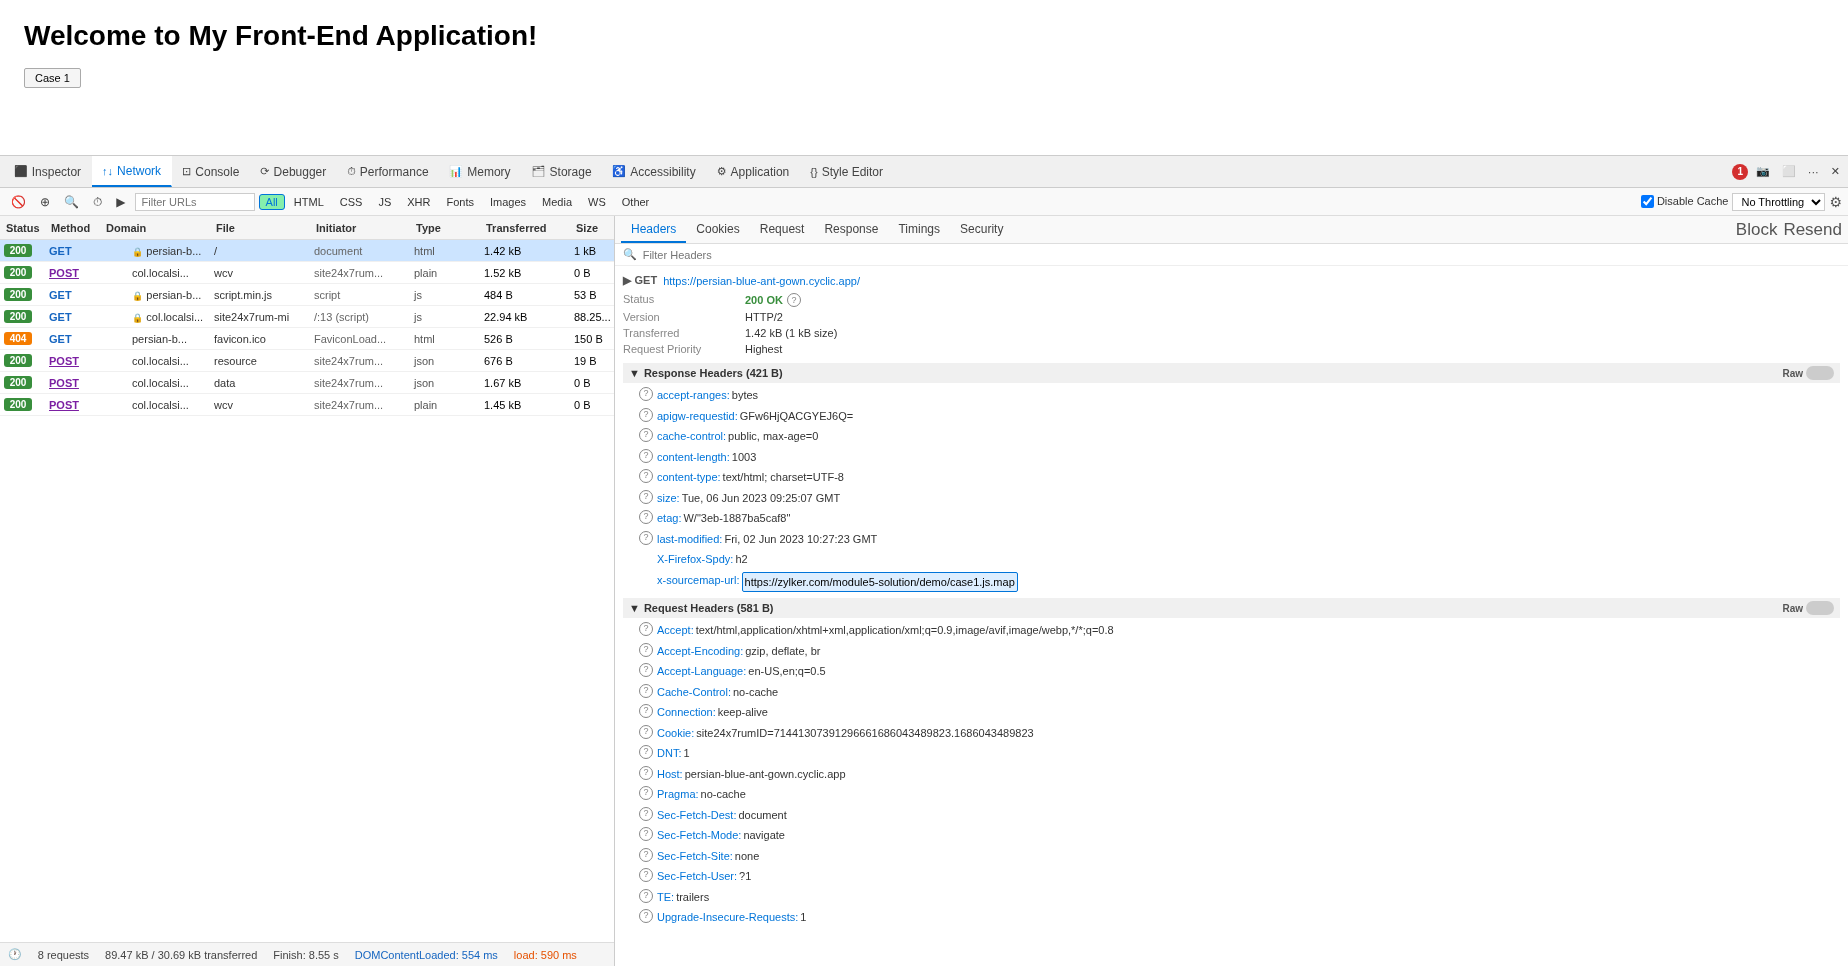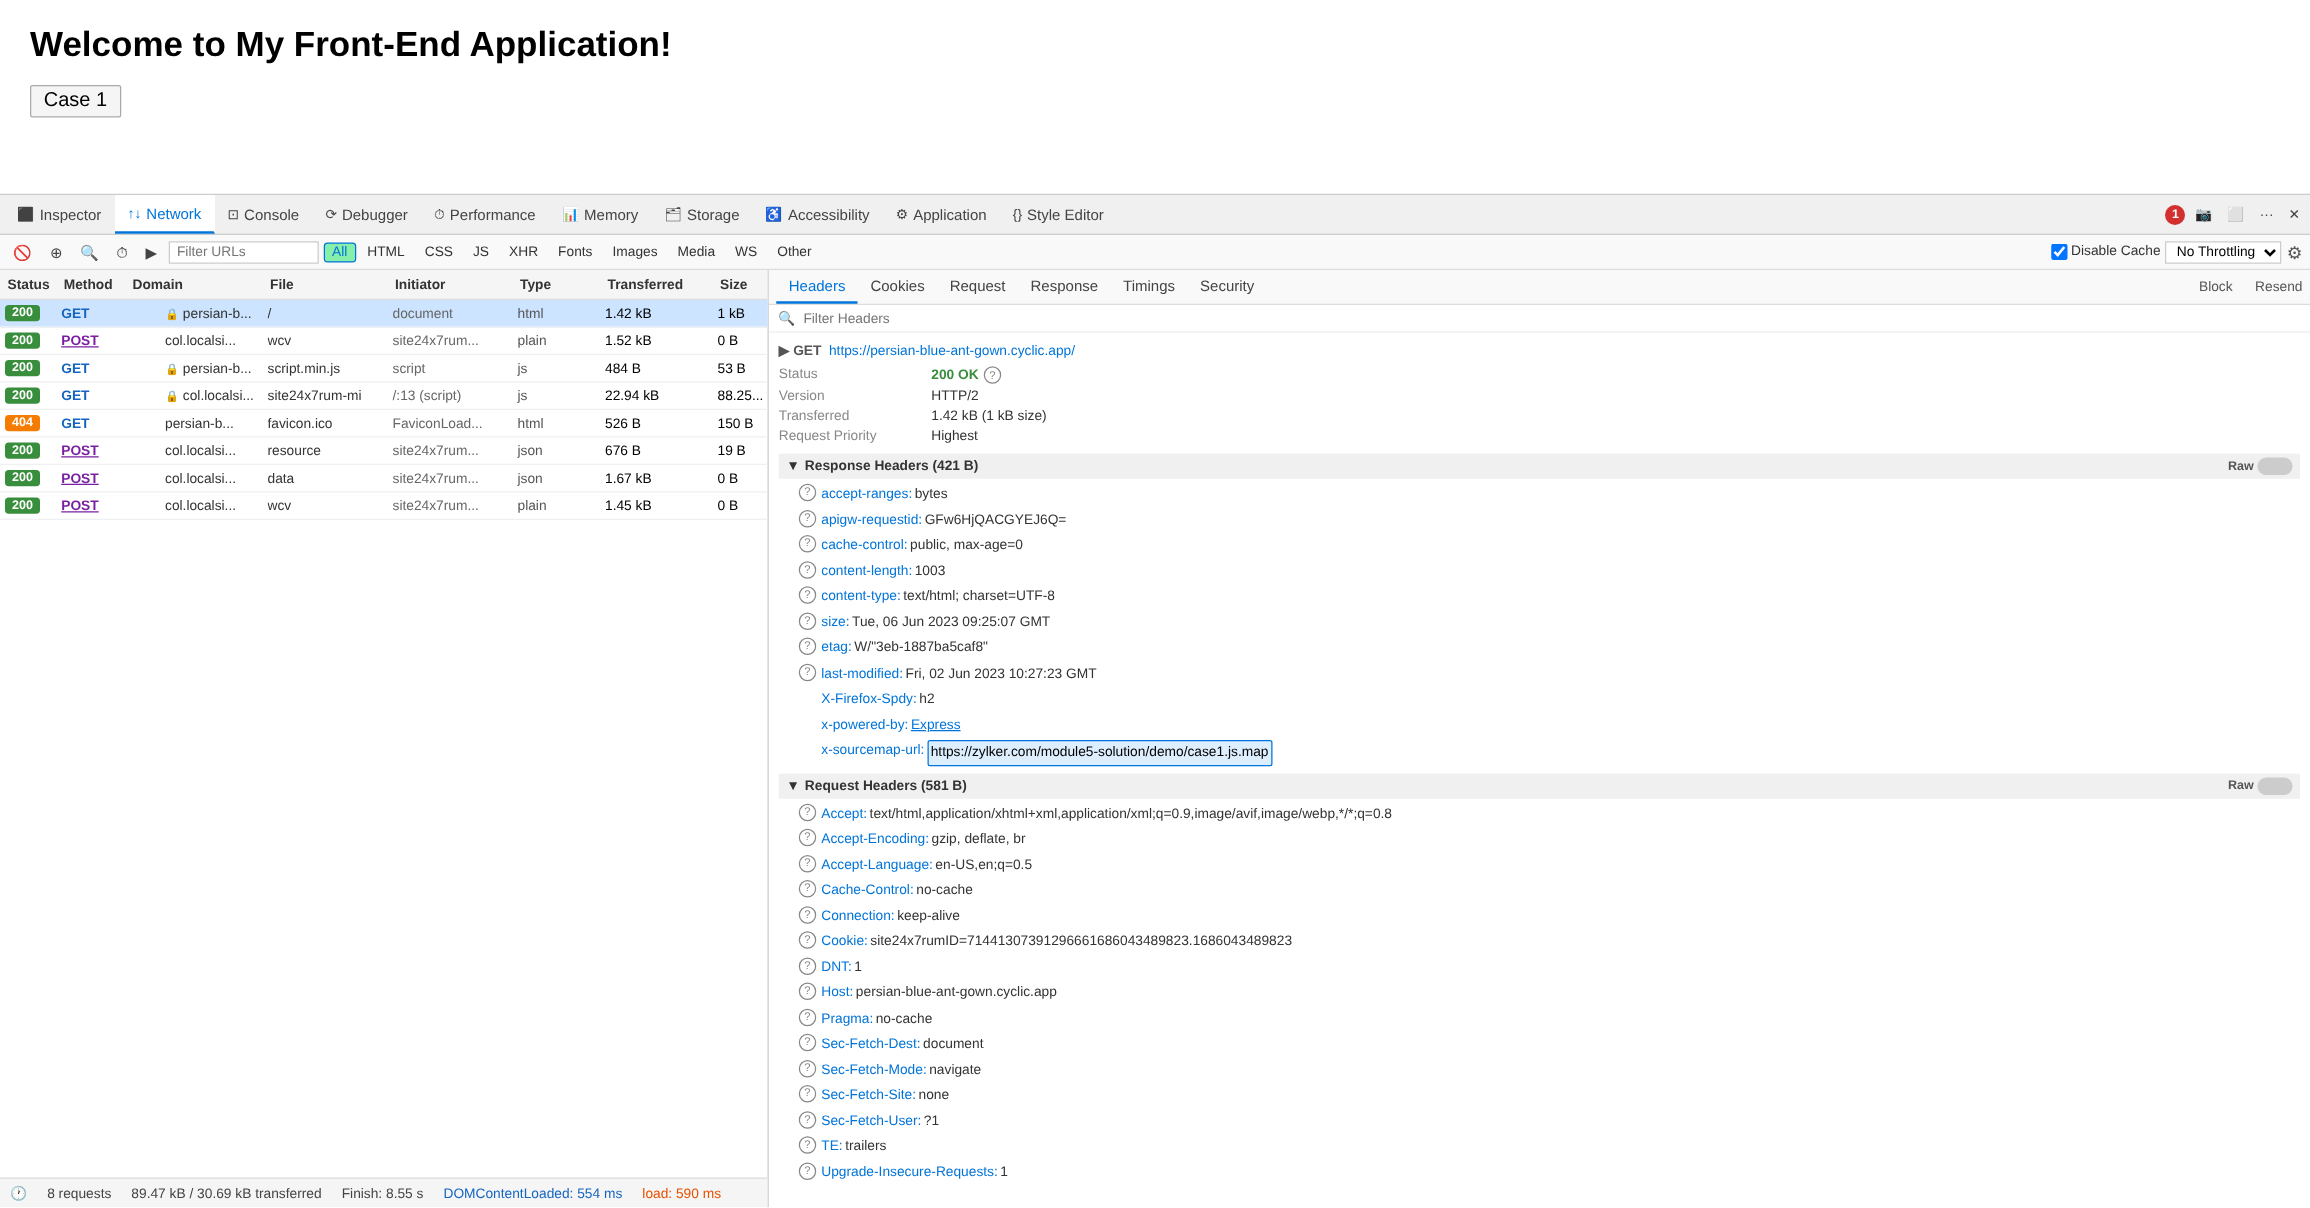--- a/index.html
+++ b/index.html
@@ -13,21 +13,21 @@
     }
     .page-title {
       font-size: 28px;
       font-weight: bold;
       margin-bottom: 16px;
     }
     .case-button {
       border: 1px solid #aaa;
       background: #f5f5f5;
       padding: 3px 10px;
-      font-size: 16px;
+      font-size: 11px;
       cursor: pointer;
       border-radius: 2px;
     }
 
     
     .devtools {
       position: absolute;
       top: 155px;
       left: 0;
       right: 0;
@@ -269,22 +269,22 @@
       color: #444;
       border-bottom: 2px solid transparent;
     }
     .detail-tab.active {
       color: #0074d9;
       border-bottom: 2px solid #0074d9;
     }
     .detail-toolbar-right {
       margin-left: auto;
       display: flex;
-      gap: 18px;
-      font-size: 11px;
+      gap: 6px;
+      font-size: 17px;
       color: #555;
     }
 
     
     .filter-headers-bar {
       display: flex;
       align-items: center;
       padding: 4px 8px;
       border-bottom: 1px solid #eee;
       flex-shrink: 0;
@@ -688,25 +688,20 @@
               <span class="header-name">last-modified:</span> 
               <span class="header-value">Fri, 02 Jun 2023 10:27:23 GMT</span>
             </div>
             <div class="header-row-wrap">
               <span style="width:18px;display:inline-block;"></span>
               <span class="header-name">X-Firefox-Spdy:</span> 
               <span class="header-value">h2</span>
             </div>
             <div class="header-row-wrap">
               <span style="width:18px;display:inline-block;"></span>
-              <span class="header-name">x-powered-by:</span> 
-              <span class="underline">Express</span>
-            </div>
-            <div class="header-row-wrap">
-              <span style="width:18px;display:inline-block;"></span>
               <span class="header-name">x-sourcemap-url:</span> 
               <span class="header-highlighted">https://zylker.com/module5-solution/demo/case1.js.map</span>
             </div>
           </div>
 
         <div class="section-header">
           <div class="section-header-left">
             <span>▼</span>
             <span>Request Headers (581 B)</span>
           </div>

